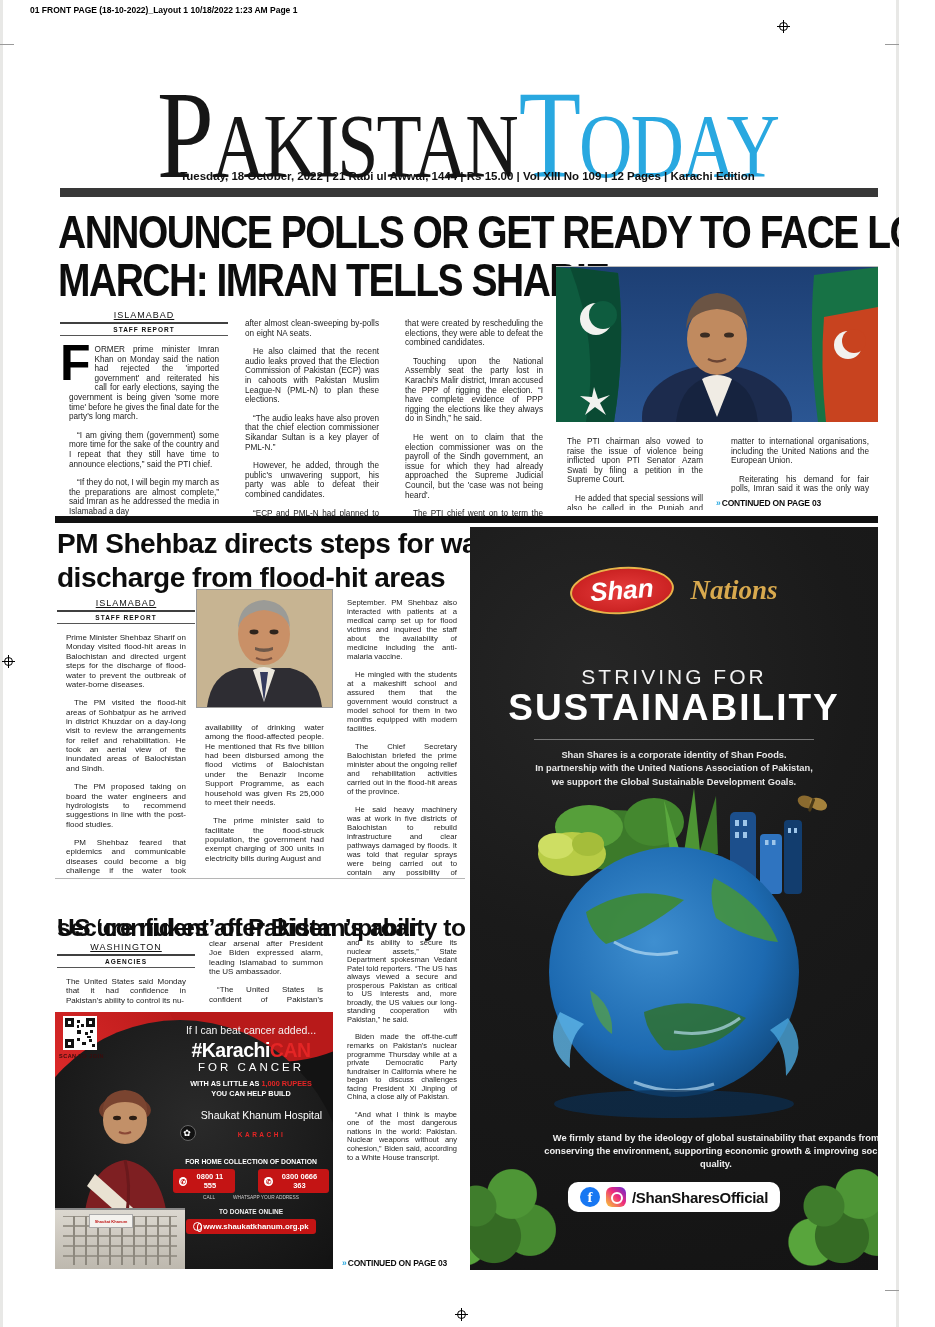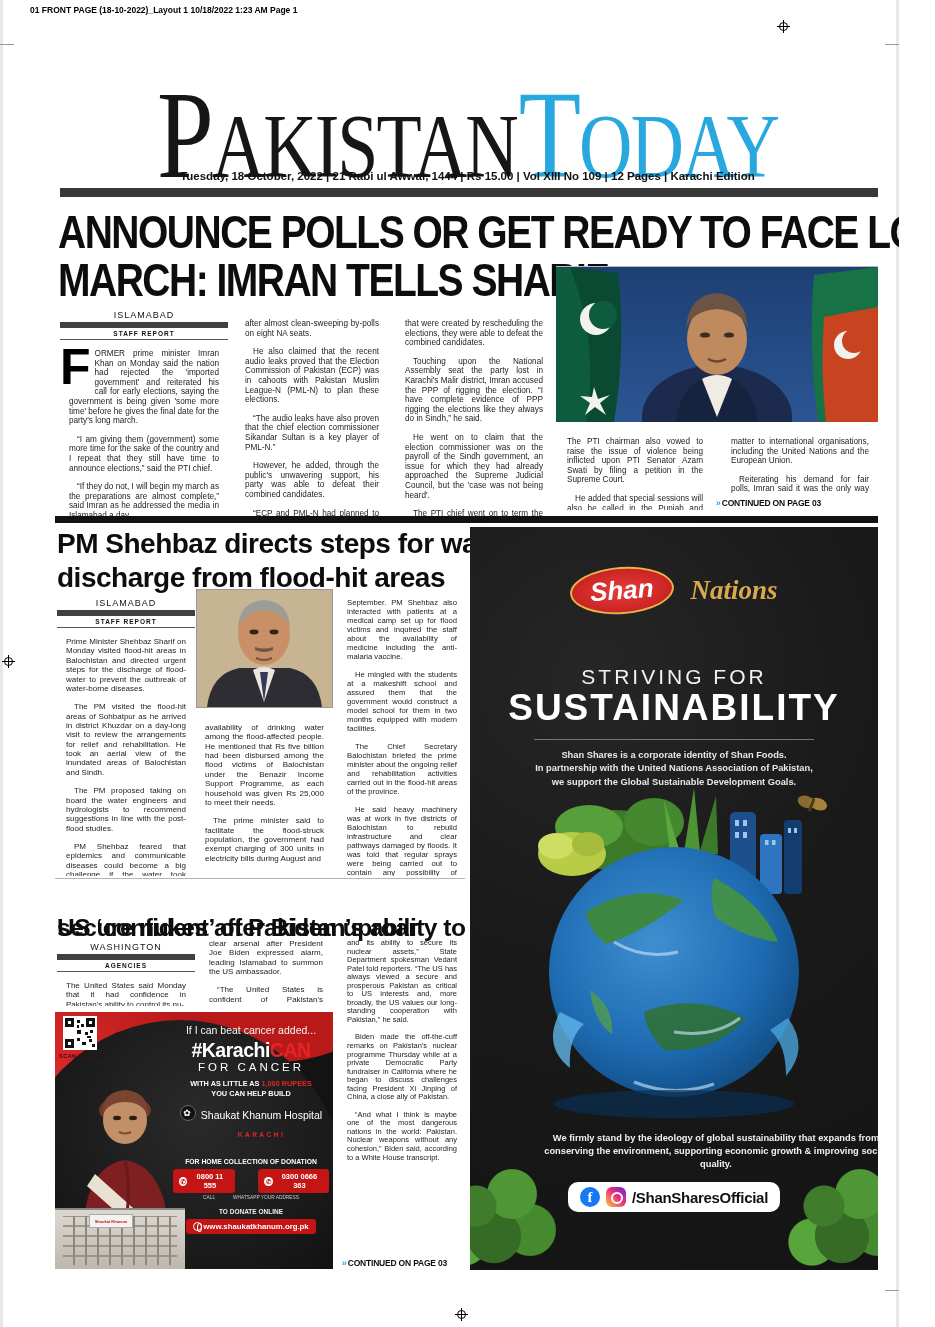--- a/index.html
+++ b/index.html
@@ -26,21 +26,21 @@
   .bar { position:absolute; left:60px; width:818px; height:9px; background:#383838; }
   .bar.top-bar { top:188px; }
   .bar.mid-bar { left:55px; width:823px; top:516px; height:7px; background:#111; }
 
   
   .lead-h { position:absolute; left:58px; font-weight:bold; font-size:39px; letter-spacing:-1.5px; color:#0d0d0d; transform:scaleY(1.2); transform-origin:top left; white-space:nowrap; }
   .lead-h1 { top:206px; } .lead-h2 { top:254px; }
 
   
   .byline { text-align:center; margin-bottom:5px; }
-  .byline .loc { font-size:9px; letter-spacing:1px; color:#111; padding-bottom:1px; border-bottom:6px solid #404040; display:block; }
+  .byline .loc { font-size:9px; letter-spacing:1px; color:#111; padding-bottom:1px; border-bottom:2px solid #404040; display:block;text-decoration:underline; }
   .byline .credit { font-size:6.5px; font-weight:bold; letter-spacing:1px; color:#111; display:block; padding:2px 0 2px; border-bottom:1px solid #555; }
 
   
   .col { position:absolute; overflow:hidden; font-size:8.2px; line-height:1.17; text-align:justify; color:#1c1c1c; }
   .col p { margin:9px; text-indent:8px; }
   .col p:first-child { text-indent:0; }
   .dropcap { float:left; font-size:50px; line-height:0.82; font-weight:bold; color:#000; padding:2px 4px 0 0; font-family:"Liberation Sans",sans-serif; }
 
   .continued { position:absolute; font-size:8.5px; font-weight:bold; color:#0d0d0d; letter-spacing:-0.2px; white-space:nowrap; }
   .continued .chev { color:#29a8e0; font-weight:bold; letter-spacing:-2px; margin-right:3px; }
@@ -99,21 +99,21 @@
       repeating-linear-gradient(0deg, transparent 0 8px, #9a958b 8px 10px); }
   .skh-build .sign { position:absolute; left:34px; top:4px; width:44px; height:14px; background:#f4f2ee; border:1px solid #aaa; font-size:4px; color:#c01818; font-weight:bold; text-align:center; line-height:13px; overflow:hidden; }
   .skh-right { position:absolute; left:118px; top:12px; width:156px; text-align:center; color:#fff; }
   .skh-tag { font-size:10.5px; color:#f4f4f4; margin-bottom:3px; }
   .skh-hash { font-size:19.5px; font-weight:bold; letter-spacing:-0.5px; }
   .skh-hash .red { color:#e42525; }
   .skh-cancer { font-size:11.5px; letter-spacing:3px; color:#fff; margin-top:-1px; }
   .skh-little { font-size:7.3px; font-weight:bold; margin-top:6px; color:#fff; }
   .skh-little .red { color:#e42525; }
   .skh-build-line { font-size:7.3px; font-weight:bold; color:#fff; margin-top:1px; }
-  .skh-hosp { margin-top:7px; display:flex; align-items:flex-start; justify-content:center; gap:5px; }
+  .skh-hosp { margin-top:7px; display:flex; align-items:flex-end; justify-content:center; gap:5px; }
   .skh-mark { width:16px; height:16px; border-radius:50%; background:#111; border:1px solid #666; color:#fff; position:relative; }
   .skh-mark::after { content:"✿"; position:absolute; left:2.5px; top:1.5px; font-size:9px; color:#fff; }
   .skh-hosp-name { font-size:10.5px; color:#fff; text-align:left; line-height:1.1; }
   .skh-city { font-size:6.5px; font-weight:bold; color:#e42525; letter-spacing:2.5px; }
   .skh-donhead { font-size:6.8px; font-weight:bold; color:#fff; margin-top:17px; }
   .skh-phones { display:flex; justify-content:center; gap:23px; margin-top:4px; }
   .skh-pill { background:#c41414; color:#fff; font-size:7.5px; font-weight:bold; border-radius:3px; padding:3px 6px; display:flex; align-items:center; gap:3px; }
   .skh-pill .ic { width:9px; height:9px; border-radius:50%; background:#fff; color:#c41414; font-size:6.5px; line-height:9px; text-align:center; }
   .skh-sub { display:flex; justify-content:center; gap:18px; font-size:4.8px; color:#ccc; margin-top:2px; }
   .skh-online { font-size:6.5px; font-weight:bold; color:#eee; margin-top:8px; }

